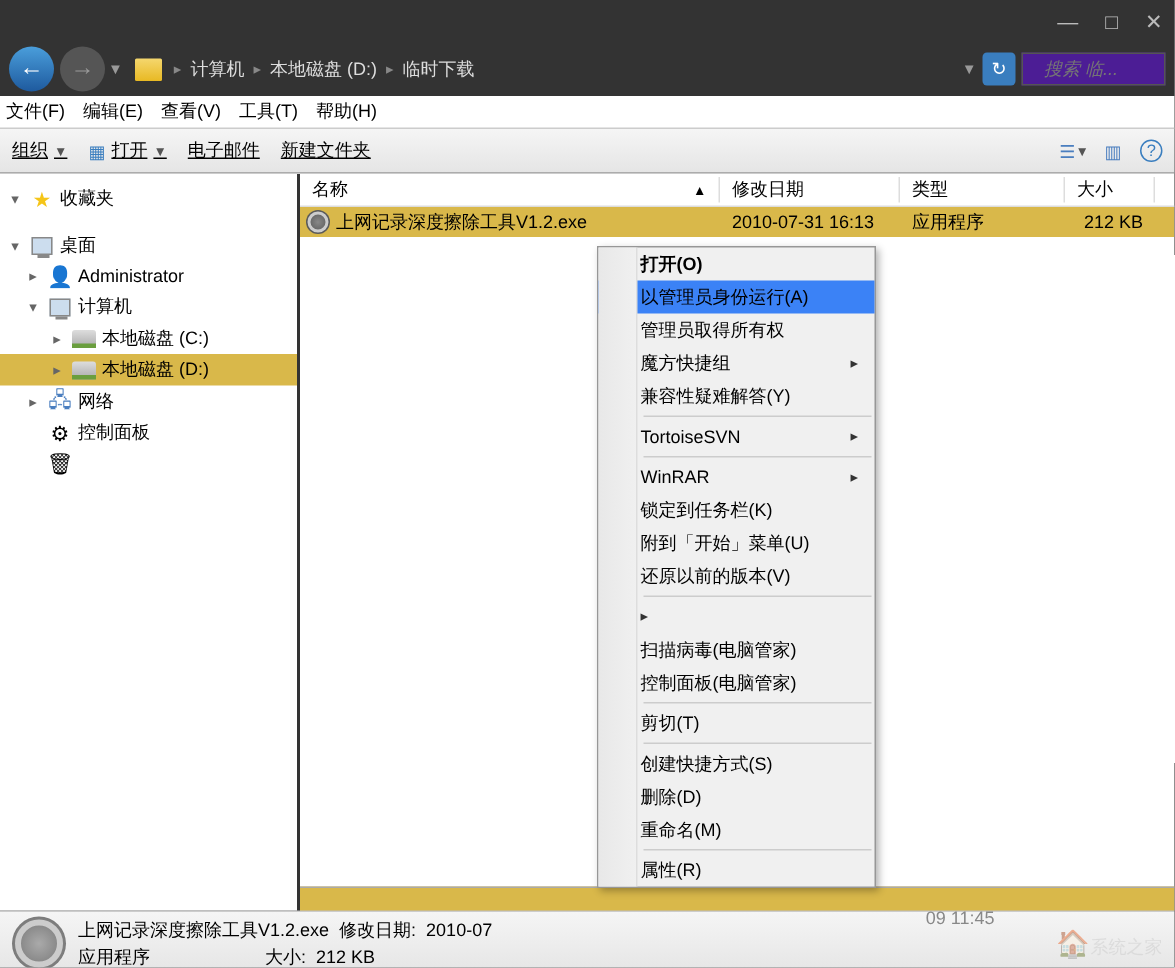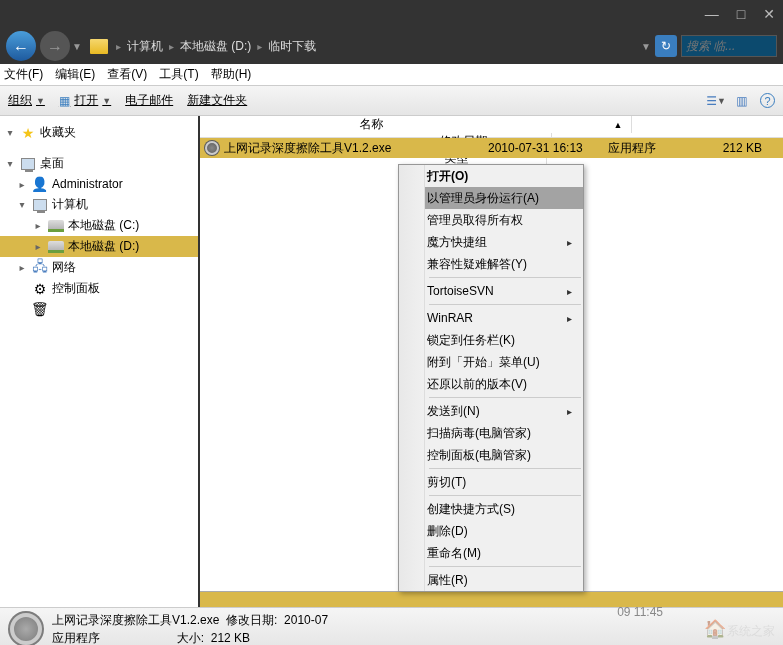--- a/index.html
+++ b/index.html
@@ -10,38 +10,38 @@
 .navbar { height: 36px; background: #333; display: flex; align-items: center; padding: 0 6px; gap: 4px; }
 .nav-btn { width: 30px; height: 30px; border-radius: 50%; display: flex; align-items: center; justify-content: center; cursor: pointer; }
 .nav-back { background: linear-gradient(#4a9edb, #1e5a9e); color: #fff; font-size: 16px; }
 .nav-fwd { background: #555; color: #999; font-size: 16px; }
 .nav-dd { color: #999; font-size: 10px; margin-left: -2px; }
 .folder-icon-sm { width: 18px; height: 15px; background: linear-gradient(#f5d76e, #e8b923); border-radius: 1px; margin: 0 4px; }
 .breadcrumb { display: flex; align-items: center; gap: 6px; color: #ddd; flex: 1; }
 .bc-sep { color: #888; font-size: 10px; }
 .search-area { display: flex; align-items: center; gap: 4px; }
 .refresh-btn { width: 22px; height: 22px; background: #3a7ebf; border-radius: 3px; display: flex; align-items: center; justify-content: center; color: #fff; font-size: 12px; cursor: pointer; }
-.search-box { width: 96px; height: 22px; border: 1px solid #555; background: #0c4a6e; color: #999; padding: 0 4px; font-style: italic; }
+.search-box { width: 96px; height: 22px; border: 1px solid #555; background: #4c1d95; color: #999; padding: 0 14px; font-style: italic; }
 .menubar { height: 22px; background: #fff; border-bottom: 1px solid #ccc; display: flex; align-items: center; padding: 0 4px; gap: 12px; }
 .menu-item { cursor: pointer; }
 .toolbar { height: 30px; background: linear-gradient(#f5f5f5, #e5e5e5); border-bottom: 1px solid #ccc; display: flex; align-items: center; padding: 0 8px; gap: 14px; }
 .tb-item { cursor: pointer; display: flex; align-items: center; gap: 4px; text-decoration: underline; }
 .tb-dd { font-size: 9px; color: #555; }
 .tb-right { margin-left: auto; display: flex; gap: 10px; align-items: center; }
 .tb-icon { width: 16px; height: 16px; cursor: pointer; display: flex; align-items: center; justify-content: center; color: #4a7ebf; }
 .main { display: flex; height: 491px; background: #333; }
 .sidebar { width: 200px; background: #fff; border-right: 2px solid #333; padding: 6px 0; overflow-y: auto; }
 .tree-item { display: flex; align-items: center; padding: 2px 4px; cursor: pointer; gap: 4px; }
 .tree-item.sel { background: #d9b84a; }
 .tree-exp { width: 12px; font-size: 10px; color: #666; text-align: center; }
 .tree-icon { width: 16px; height: 16px; display: flex; align-items: center; justify-content: center; font-size: 14px; }
 .ind1 { padding-left: 16px; }
 .ind2 { padding-left: 32px; }
 .content { flex: 1; background: #fff; display: flex; flex-direction: column; position: relative; }
-.col-headers { height: 22px; border-bottom: 1px solid #ddd; display: flex; align-items: center; font-size: 12px; flex-direction: column; }
+.col-headers { height: 22px; border-bottom: 1px solid #ddd; display: flex; align-items: center; font-size: 12px; }
 .col-h { padding: 0 8px; border-right: 1px solid #ddd; display: flex; align-items: center; }
 .col-name { width: 280px; }
 .col-date { width: 120px; }
 .col-type { width: 110px; }
 .col-size { width: 60px; }
 .sort-ind { margin-left: auto; font-size: 9px; }
 .file-list { flex: 1; overflow: auto; }
 .file-row { display: flex; align-items: center; height: 20px; cursor: pointer; }
 .file-row.sel { background: #d9b84a; }
 .fc-name { width: 280px; padding: 0 4px; display: flex; align-items: center; gap: 4px; }
@@ -51,21 +51,21 @@
 .file-icon { width: 16px; height: 16px; border-radius: 50%; background: radial-gradient(#888, #444); position: relative; }
 .file-icon::after { content: ""; position: absolute; width: 10px; height: 10px; border: 2px solid #ccc; border-radius: 50%; top: 1px; left: 1px; }
 .hscroll { height: 16px; background: #d9b84a; border-top: 1px solid #aaa; }
 .statusbar { height: 42px; background: linear-gradient(#f5f5f5, #e5e5e5); border-top: 1px solid #ccc; display: flex; align-items: center; padding: 2px 8px; gap: 8px; }
 .sb-icon { width: 36px; height: 36px; border-radius: 50%; background: radial-gradient(#aaa, #666); position: relative; }
 .sb-icon::after { content: ""; position: absolute; width: 24px; height: 24px; border: 4px solid #ccc; border-radius: 50%; top: 2px; left: 2px; }
 .sb-text { line-height: 1.5; }
 .sb-watermark { margin-left: auto; color: #ccc; font-size: 18px; opacity: 0.5; }
 .context-menu { position: absolute; left: 398px; top: 164px; width: 186px; background: #f0f0f0; border: 1px solid #979797; box-shadow: 2px 2px 5px rgba(0,0,0,0.3); z-index: 100; }
 .cm-item { height: 22px; display: flex; align-items: center; cursor: pointer; }
-.cm-item.hl { background: #a3a3a3; }
+.cm-item.hl { background: #3b82f6; }
 .cm-icon { width: 28px; display: flex; align-items: center; justify-content: center; font-size: 14px; }
 .cm-label { flex: 1; }
 .cm-arrow { width: 16px; font-size: 10px; color: #333; }
 .cm-sep { height: 1px; background: #ccc; margin: 2px 2px 2px 30px; }
 .cm-iconbar { position: absolute; left: 0; top: 0; bottom: 0; width: 26px; background: linear-gradient(to right, #e8e8e8, #f0f0f0); border-right: 1px solid #ddd; }
 .star { color: #f5c518; }
 .disk-icon { width: 16px; height: 12px; background: linear-gradient(#ddd, #aaa); border-radius: 2px; position: relative; }
 .disk-icon::before { content: ""; position: absolute; bottom: 0; left: 0; right: 0; height: 3px; background: #6a9e3e; }
 .pc-icon { width: 14px; height: 12px; border: 1px solid #888; background: #cde; position: relative; }
 .pc-icon::after { content: ""; position: absolute; bottom: -3px; left: 3px; width: 8px; height: 2px; background: #888; }
@@ -273,21 +273,20 @@
         <span class="cm-icon"></span>
         <span class="cm-label">附到「开始」菜单(U)</span>
       </div>
     <div class="cm-item">
         <span class="cm-icon"></span>
         <span class="cm-label">还原以前的版本(V)</span>
       </div>
     <div class="cm-sep"></div>
     <div class="cm-item">
         <span class="cm-icon"></span>
-        <span class="cm-label">发送到(N)</span>
         <span class="cm-arrow">▸</span>
       </div>
     <div class="cm-item">
         <span class="cm-icon" style="color:#2a8">✓</span>
         <span class="cm-label">扫描病毒(电脑管家)</span>
       </div>
     <div class="cm-item">
         <span class="cm-icon" style="color:#2a8">✕</span>
         <span class="cm-label">控制面板(电脑管家)</span>
       </div>

